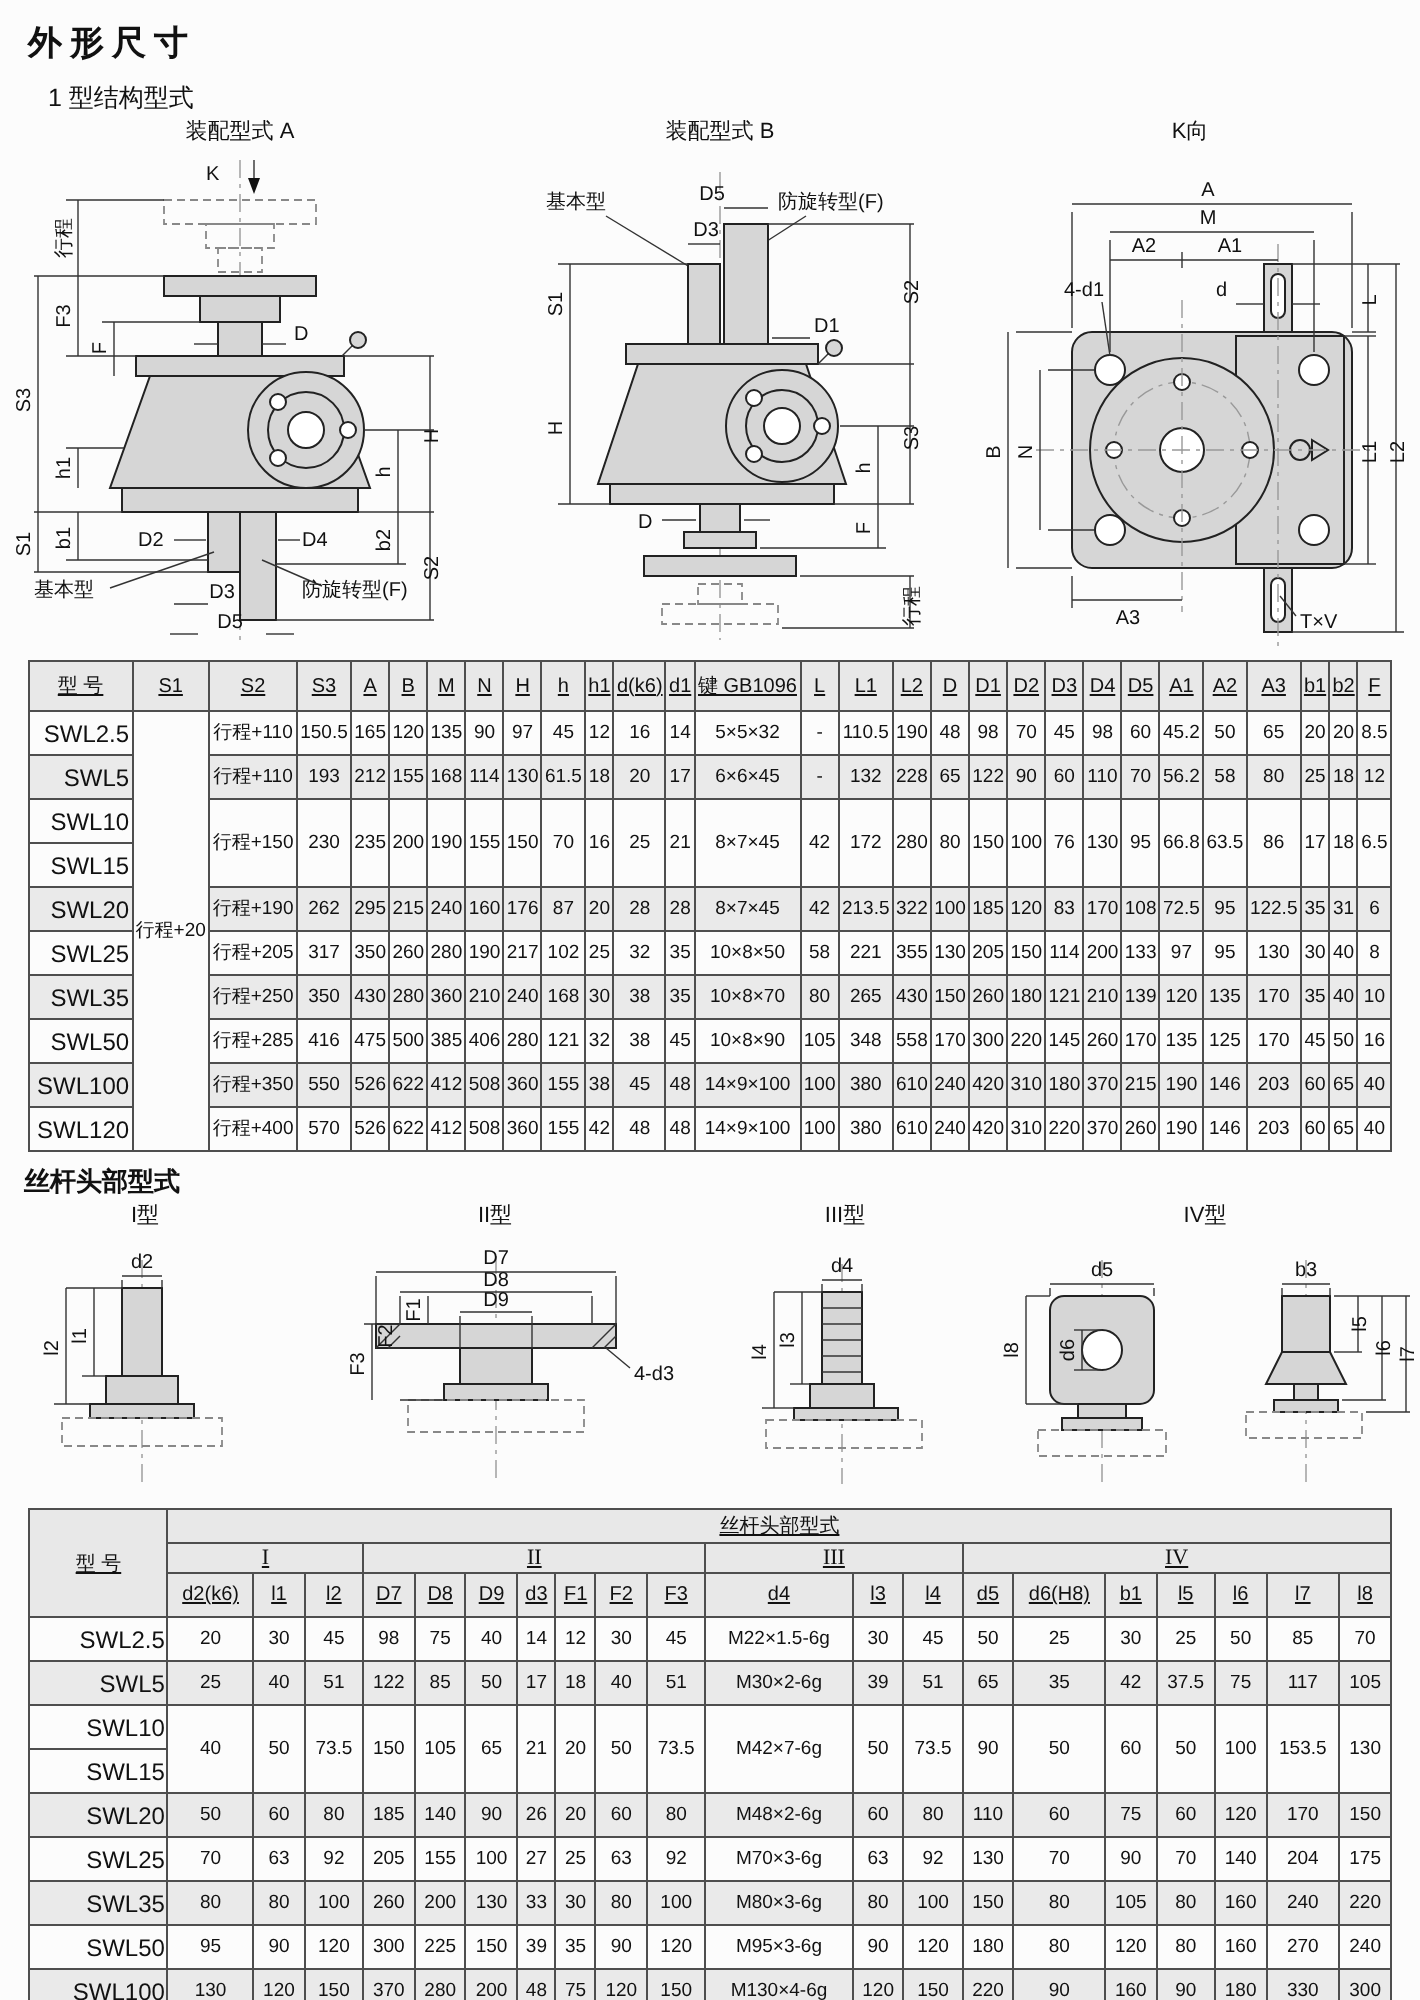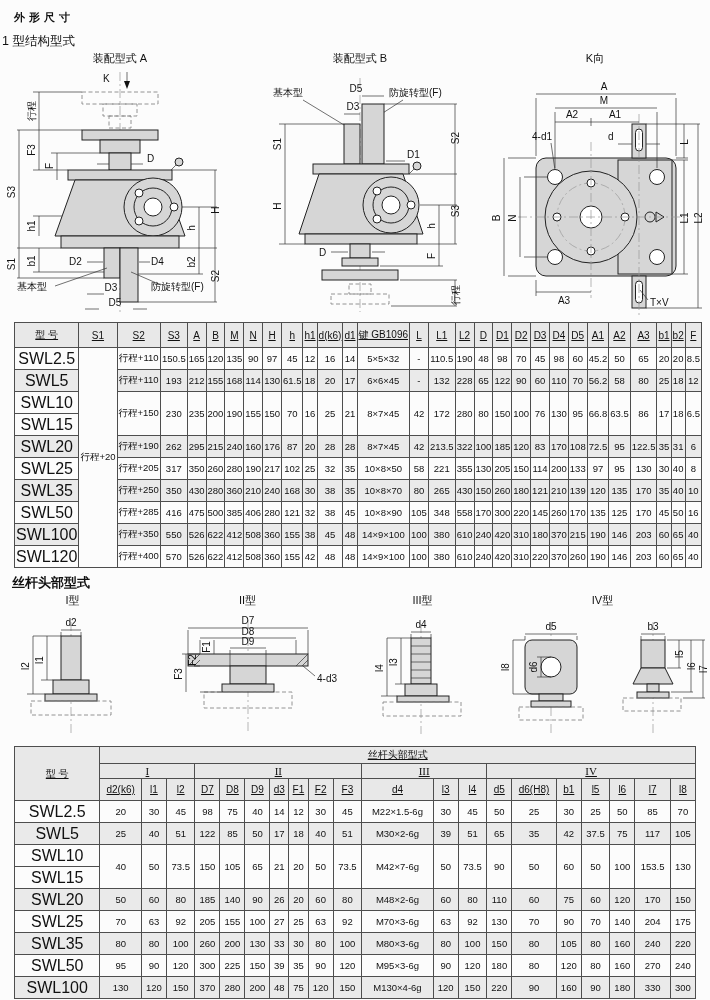--- a/index.html
+++ b/index.html
@@ -1,35 +1,35 @@
 <!DOCTYPE html>
 <html><head>
 <meta charset="utf-8">
 <style>
   html,body{margin:0;padding:0;background:#fff;font-family:"Liberation Sans",sans-serif;color:#111;}
   .page{width:710px;height:1000px;background:#fcfcfc;position:relative;overflow:hidden;}
-  .title{font-size:11px;font-weight:bold;letter-spacing:4px;margin:0;padding:10px 0 0 14px;}
-  .sec1{font-size:12.5px;margin:8px 0 0 2px;}
+  .title{font-size:17px;font-weight:bold;letter-spacing:4px;margin:0;padding:10px 0 0 14px;}
+  .sec1{font-size:12.5px;margin:8px 0 0 24px;}
   .sec2{font-size:13px;font-weight:bold;margin:6px 0 0 12px;}
   .drow{display:flex;margin-top:0;}
   figure{margin:0;text-align:center;}
   figcaption{font-size:11px;height:16px;line-height:16px;}
   svg{display:block;margin:0 auto;}
   svg .s{fill:#d6d6d6;stroke:#222;stroke-width:1;}
   svg .w{fill:#fff;stroke:#222;stroke-width:1;}
   svg .ph{fill:none;stroke:#888;stroke-width:.9;stroke-dasharray:4 2.5;}
   svg .cl{stroke:#999;stroke-width:.7;stroke-dasharray:9 3 2 3;fill:none;}
   svg .d{stroke:#333;stroke-width:.7;fill:none;}
   svg text{font-size:10px;fill:#111;}
   svg text.md{text-anchor:middle;}
   table{border-collapse:collapse;width:682px;margin:6px 14px 0 14px;font-size:9.5px;}
   th,td{border:1px solid #4e4e4e;text-align:center;padding:1px 1px;height:19px;white-space:nowrap;font-weight:normal;}
   th{background:#e8e8e8;font-size:10px;text-decoration:underline;}
   tr.shade td{background:#eaeaea;}
-  td:first-child{font-size:16px;min-width:48px;}
+  td:first-child{font-size:12px;min-width:48px;text-align:right;}
   #t1 tr:first-child th{height:22px;}
   #t2 tr:nth-child(-n+2) th{height:12px;}
   #t2 th.rom{font-family:"Liberation Serif",serif;font-size:11px;}
 </style>
 </head>
 <body>
 
 <div class="page">
   <h1 class="title">外形尺寸</h1>
   <div class="sec1">1 型结构型式</div>

